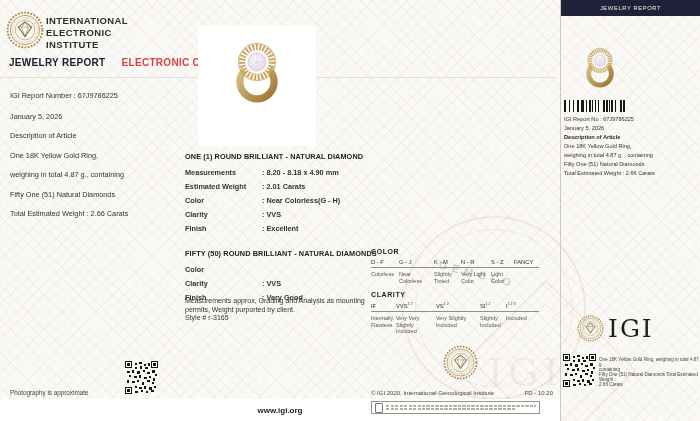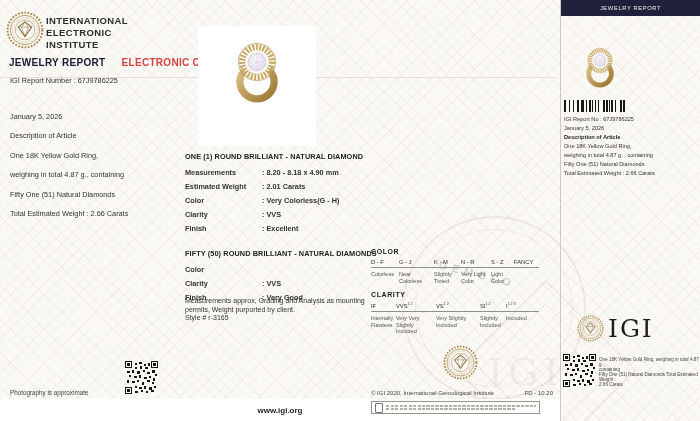--- a/index.html
+++ b/index.html
@@ -25,21 +25,21 @@
   
   .brand-seal{position:absolute;left:6px;top:11px;}
   .brand-name{position:absolute;left:46px;top:15px;font-size:9.5px;font-weight:bold;
     letter-spacing:0.4px;color:#2e2e2e;line-height:12px;}
   .title-row{position:absolute;left:9px;top:57px;font-size:10px;font-weight:bold;letter-spacing:0.3px;}
   .title-main{color:#1a1a2e;}
   .title-copy{color:#d64545;margin-left:13px;}
   .main-hr{position:absolute;left:0;top:77px;width:557px;height:1px;background:#e4dfd7;}
   
   .meta{position:absolute;left:10px;font-size:7.3px;color:#333;}
-  .m-number{top:76px;} .m-date{top:112px;}
+  .m-number{top:91px;} .m-date{top:112px;}
   .article{position:absolute;left:10px;top:131px;font-size:7.3px;color:#333;}
   .article .a-line{margin-top:10.5px;}
   
   .photo-main{position:absolute;left:198px;top:26px;width:118px;height:120px;background:#fff;}
   .photo-main svg{position:absolute;left:32px;top:12px;}
   
   .stone-g{position:absolute;left:185px;width:208px;font-size:7.3px;color:#333;font-weight:bold;}
   .g1{top:152px;} .g2{top:229px;margin-top:20px;}
   .stone-title{color:#222;letter-spacing:0.1px;margin-bottom:5px;}
   .srow{display:flex;line-height:14px;}
@@ -218,21 +218,21 @@
       <div class="srow">
           <span class="lbl">Measurements</span>
           <span class="val">8.20 - 8.18 x 4.90 mm</span>
         </div>
       <div class="srow">
           <span class="lbl">Estimated Weight</span>
           <span class="val">2.01 Carats</span>
         </div>
       <div class="srow">
           <span class="lbl">Color</span>
-          <span class="val">Very Colorless(G - H)</span>
+          <span class="val">Near Colorless(G - H)</span>
         </div>
       <div class="srow">
           <span class="lbl">Clarity</span>
           <span class="val">VVS</span>
         </div>
       <div class="srow">
           <span class="lbl">Finish</span>
           <span class="val">Excellent</span>
         </div>
     </div>

